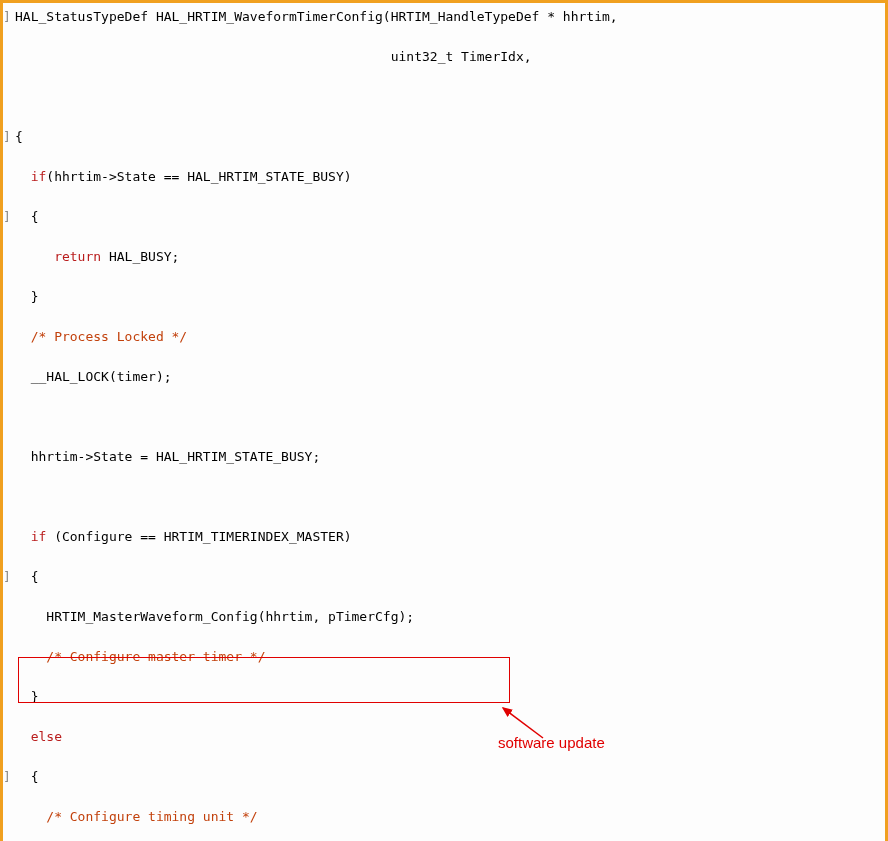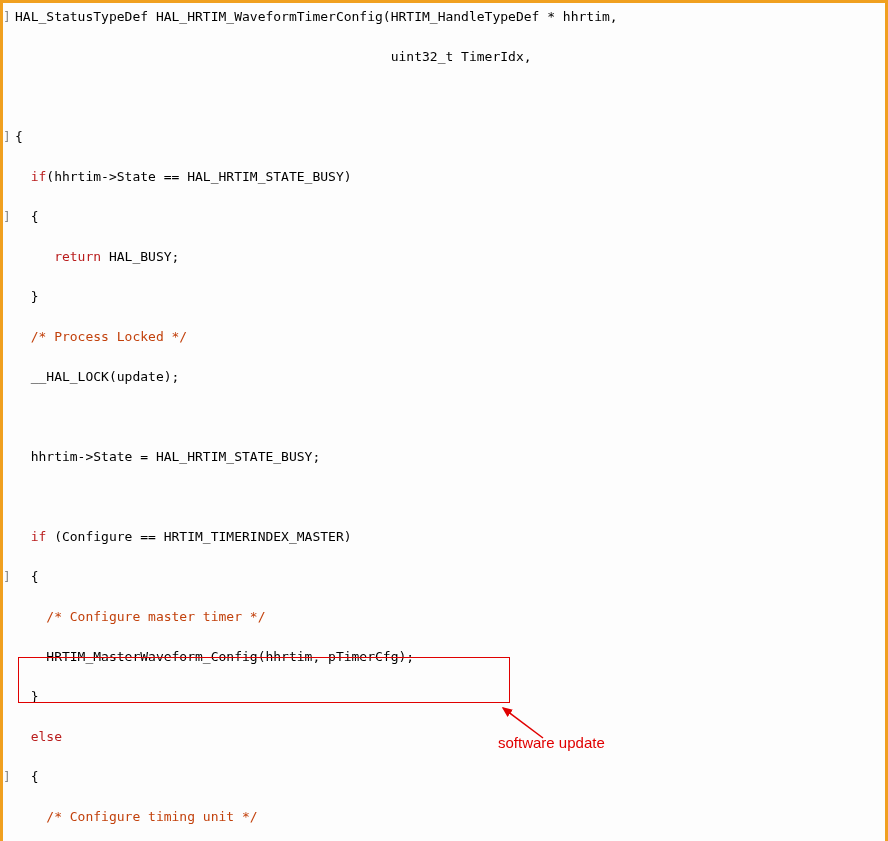--- a/index.html
+++ b/index.html
@@ -20,28 +20,28 @@
 <div class="frame">
 <pre><span class="ln"><span class="gutter">]</span><span>HAL_StatusTypeDef HAL_HRTIM_WaveformTimerConfig(HRTIM_HandleTypeDef * hhrtim,</span></span>
 <span class="ln"><span class="gutter"> </span><span>                                                uint32_t TimerIdx,</span></span>
 <span class="ln"><span class="gutter"> </span></span>
 <span class="ln"><span class="gutter">]</span><span>{</span></span>
 <span class="ln"><span class="gutter"> </span><span class="kw">  if</span><span>(hhrtim-&gt;State == HAL_HRTIM_STATE_BUSY)</span></span>
 <span class="ln"><span class="gutter">]</span><span>  {</span></span>
 <span class="ln"><span class="gutter"> </span><span class="kw">     return</span><span> HAL_BUSY;</span></span>
 <span class="ln"><span class="gutter"> </span><span>  }</span></span>
 <span class="ln"><span class="gutter"> </span><span class="cm">  /* Process Locked */</span></span>
-<span class="ln"><span class="gutter"> </span><span>  __HAL_LOCK(update);</span></span>
+<span class="ln"><span class="gutter"> </span><span>  __HAL_LOCK(timer);</span></span>
 <span class="ln"><span class="gutter"> </span><span></span></span>
 <span class="ln"><span class="gutter"> </span><span>  hhrtim-&gt;State = HAL_HRTIM_STATE_BUSY;</span></span>
 <span class="ln"><span class="gutter"> </span><span></span></span>
 <span class="ln"><span class="gutter"> </span><span class="kw">  if</span><span> (Configure == HRTIM_TIMERINDEX_MASTER)</span></span>
 <span class="ln"><span class="gutter">]</span><span>  {</span></span>
+<span class="ln"><span class="gutter"> </span><span>    HRTIM_MasterWaveform_Config(hhrtim, pTimerCfg);</span></span>
 <span class="ln"><span class="gutter"> </span><span class="cm">    /* Configure master timer */</span></span>
-<span class="ln"><span class="gutter"> </span><span>    HRTIM_MasterWaveform_Config(hhrtim, pTimerCfg);</span></span>
 <span class="ln"><span class="gutter"> </span><span>  }</span></span>
 <span class="ln"><span class="gutter"> </span><span class="kw">  else</span></span>
 <span class="ln"><span class="gutter">]</span><span>  {</span></span>
 <span class="ln"><span class="gutter"> </span><span class="cm">    /* Configure timing unit */</span></span>
 
 
 
 
 
 

